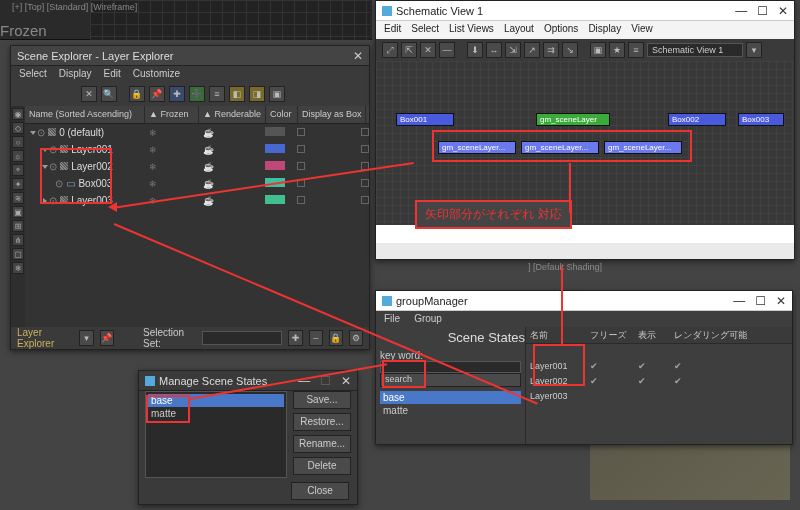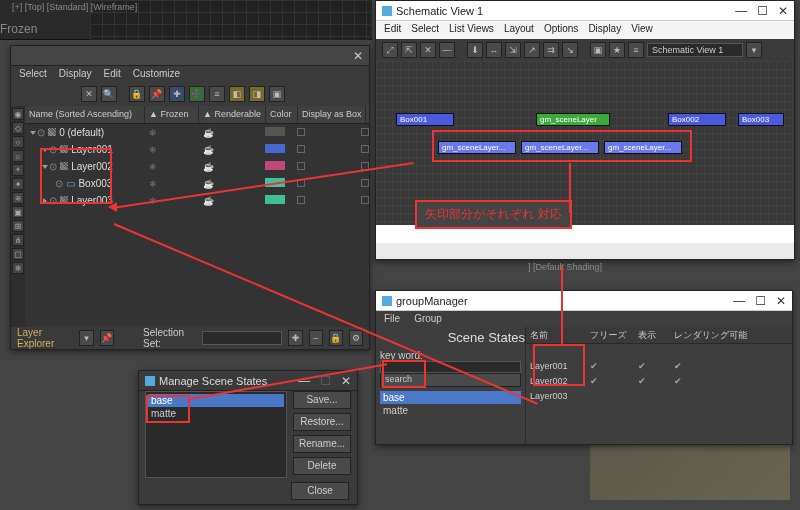--- a/index.html
+++ b/index.html
@@ -1,19 +1,19 @@
 <!DOCTYPE html>
 <html><head>
 <meta charset="utf-8">
 <style>
   * { box-sizing: border-box; margin: 0; padding: 0; font-family: "Segoe UI", Arial, sans-serif; }
   body { width: 800px; height: 510px; background: #444; overflow: hidden; font-size: 10px; color: #ccc; position: relative; }
   .viewport-bg { position: absolute; top: 0; left: 0; width: 372px; height: 40px; background:#2a2a2a; border-bottom:1px solid #111;}
   .vp-label { position:absolute; top:2px; left:12px; color:#888; font-size:9px;}
-  .frozen-lbl { position:absolute; top:22px; left:0; color:#888; font-size:12px;}
+  .frozen-lbl { position:absolute; top:22px; left:0; color:#888; font-size:15px;}
   .grid-area { position:absolute; top:0; left:90px; width:280px; height:40px;
     background-image: linear-gradient(#333 1px, transparent 1px), linear-gradient(90deg,#333 1px, transparent 1px);
     background-size: 12px 12px; background-color:#222;}
   
   .win { position:absolute; background:#3a3a3a; border:1px solid #222; box-shadow:0 2px 6px rgba(0,0,0,.5);}
   .win-title { height:20px; background:#444; display:flex; align-items:center; padding:0 6px; font-size:11px; color:#ddd; border-bottom:1px solid #222;}
   .win-close { margin-left:auto; font-size:12px; color:#ccc; cursor:pointer;}
   .menubar { height:18px; display:flex; gap:12px; padding:2px 8px; font-size:10px; color:#ccc; background:#3a3a3a;}
   .toolbar { height:20px; display:flex; gap:4px; padding:2px 6px; background:#3a3a3a; align-items:center;}
   .tbtn { width:16px; height:16px; background:#4a4a4a; border:1px solid #222; display:flex; align-items:center; justify-content:center; font-size:9px; color:#bbb;}
@@ -94,20 +94,21 @@
 <body>
 
 <div class="viewport-bg">
   <div class="grid-area"></div>
   <div class="vp-label">[+] [Top] [Standard] [Wireframe]</div>
   <div class="frozen-lbl">Frozen</div>
 </div>
 
 <div id="scene-explorer" class="win">
   <div class="win-title">
+    <span>Scene Explorer - Layer Explorer</span>
     <span class="win-close">✕</span>
   </div>
   <div class="menubar">
     <span>Select</span>
     <span>Display</span>
     <span>Edit</span>
     <span>Customize</span>
   </div>
   <div class="toolbar">
     <span style="width:60px"></span>

